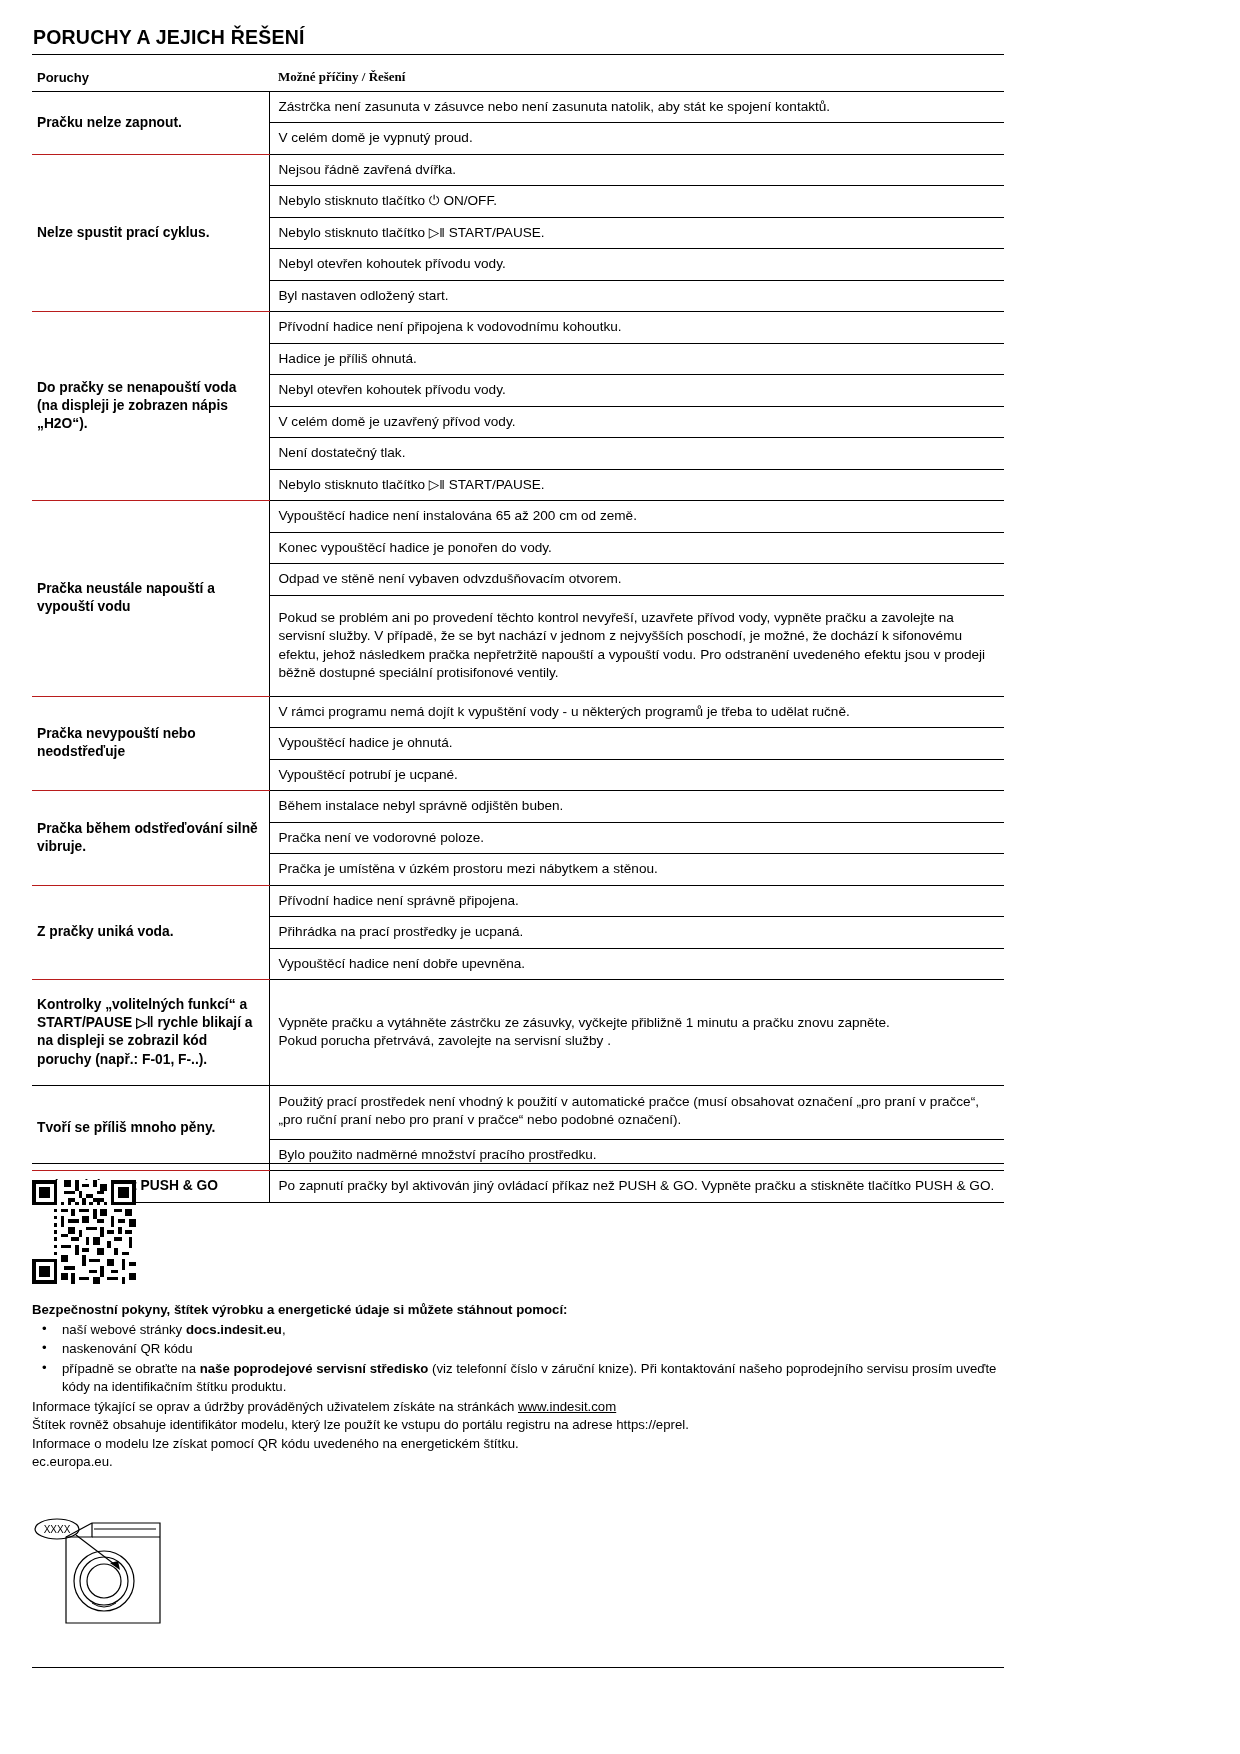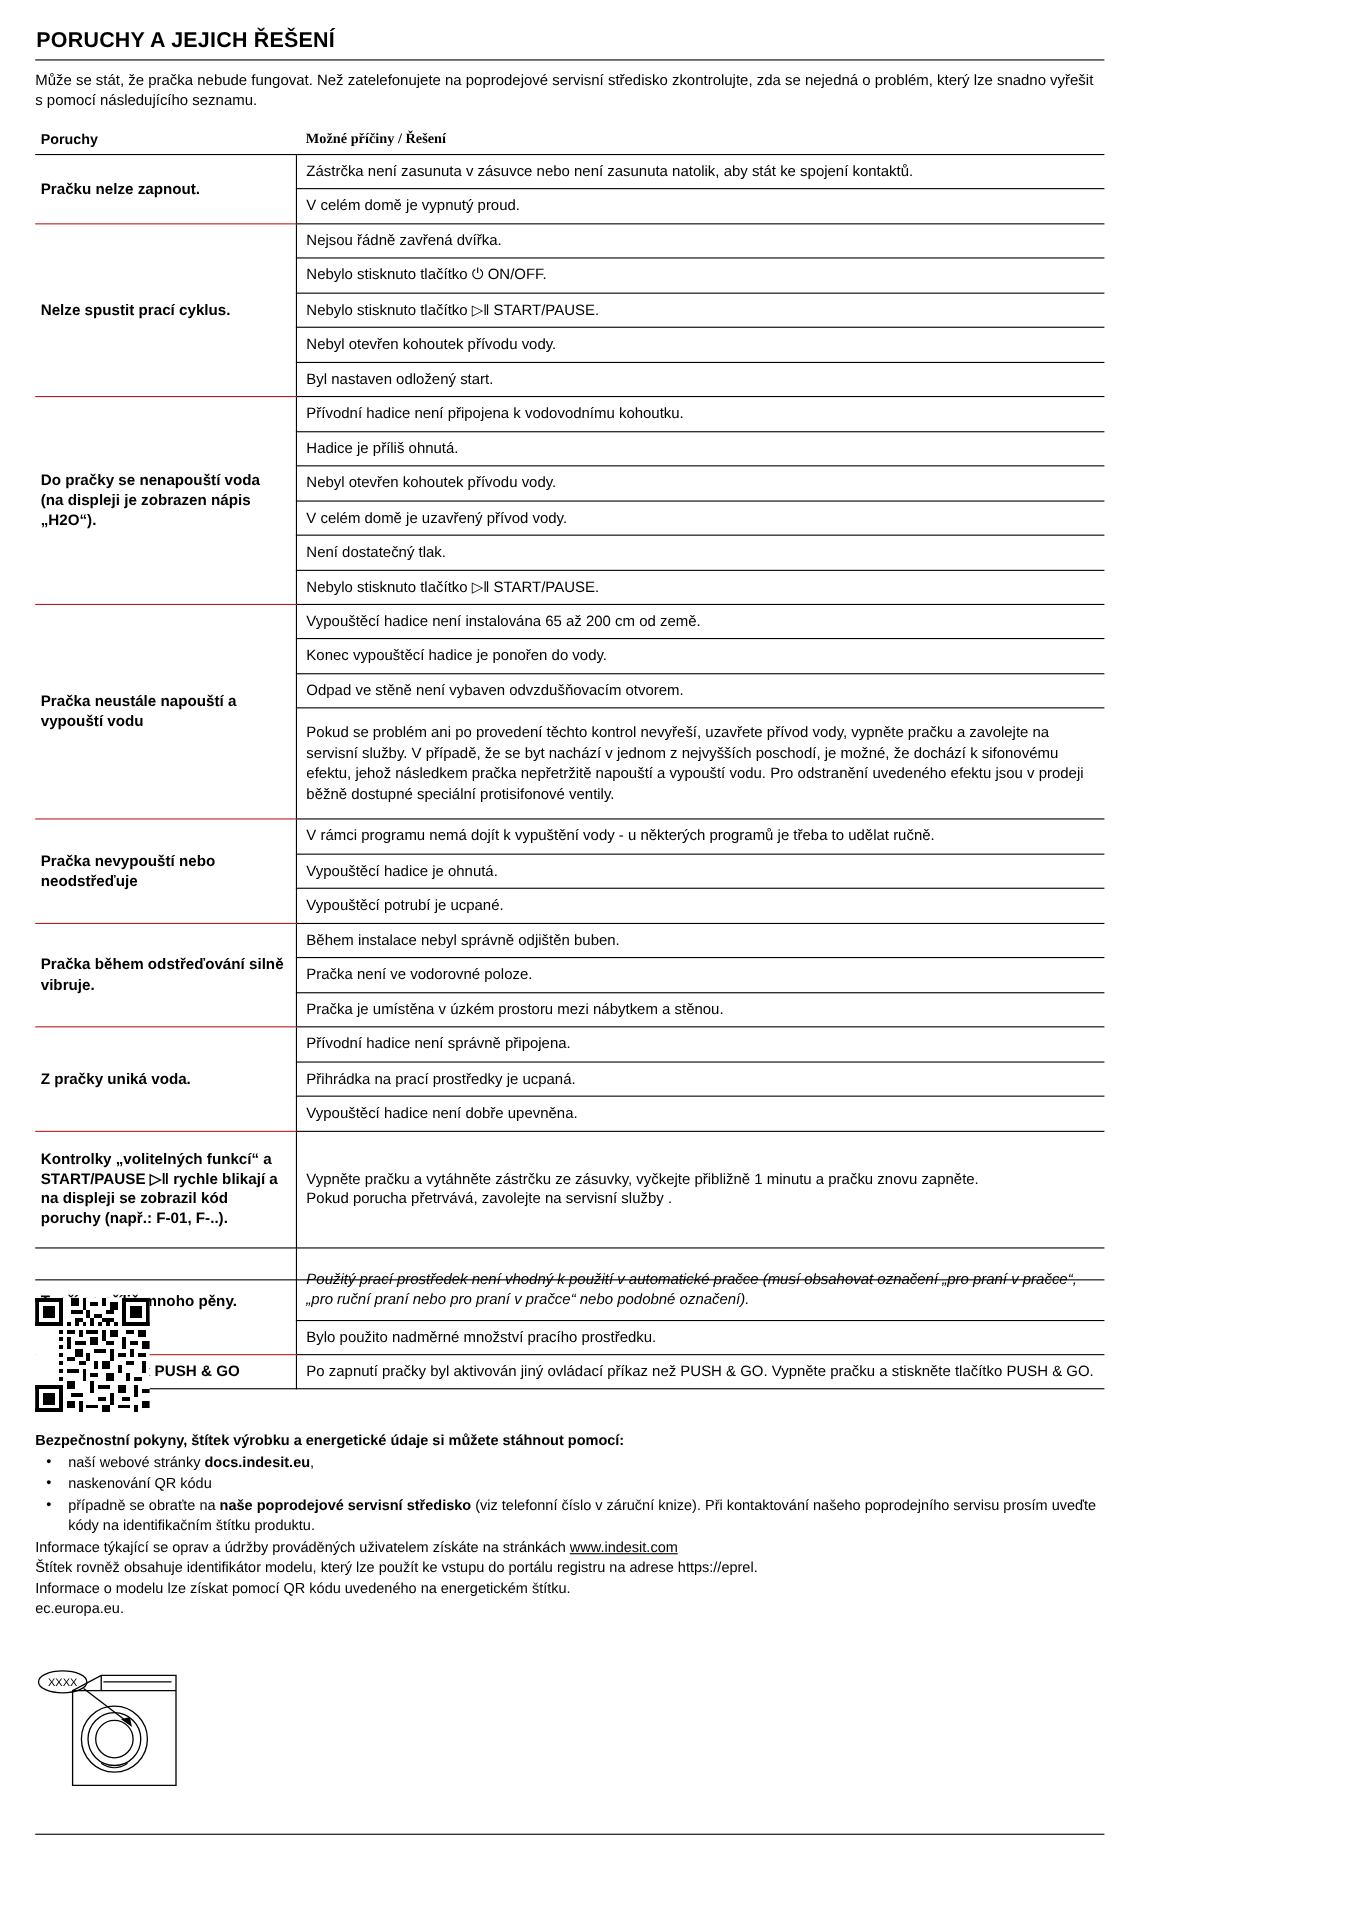--- a/index.html
+++ b/index.html
@@ -148,21 +148,20 @@
     margin-top: 4px;
   }
 </style>
 </head>
 <body>
 
 <div class="page">
 
   <h1 class="doc-title">PORUCHY A JEJICH ŘEŠENÍ</h1>
   <hr class="title-rule">
-  <p class="intro">Může se stát, že pračka nebude fungovat. Než zatelefonujete na poprodejové servisní středisko zkontrolujte, zda se nejedná o problém, který lze snadno vyřešit s pomocí následujícího seznamu.</p>
 
   <table class="faults">
     <colgroup>
         <col class="c1">
         <col class="c2">
       </colgroup>
     <thead>
       <tr>
         <th>Poruchy</th>
         <th class="c2h">Možné příčiny / Řešení</th>
@@ -263,21 +262,21 @@
       </tr>
 
       <tr class="group-end">
         <td class="fault" style="padding-top:16px;padding-bottom:16px;">Kontrolky „volitelných funkcí“ a START/PAUSE ▷‖ rychle blikají a na displeji se zobrazil kód poruchy (např.: F-01, F-..).</td>
         <td class="cause" style="white-space:pre-line;padding-top:16px;padding-bottom:16px;">Vypněte pračku a vytáhněte zástrčku ze zásuvky, vyčkejte přibližně 1 minutu a pračku znovu zapněte.
 Pokud porucha přetrvává, zavolejte na servisní služby .</td>
       </tr>
 
       <tr>
         <td class="fault" rowspan="2">Tvoří se příliš mnoho pěny.</td>
-        <td class="cause" style="padding-top:19px;padding-bottom:9px;font-style:italic;">Použitý prací prostředek není vhodný k použití v automatické pračce (musí obsahovat označení „pro praní v pračce“, „pro ruční praní nebo pro praní v pračce“ nebo podobné označení).</td>
+        <td class="cause" style="padding-top:7px;padding-bottom:9px;">Použitý prací prostředek není vhodný k použití v automatické pračce (musí obsahovat označení „pro praní v pračce“, „pro ruční praní nebo pro praní v pračce“ nebo podobné označení).</td>
       </tr>
       <tr class="group-end">
         <td class="cause">Bylo použito nadměrné množství pracího prostředku.</td>
       </tr>
 
       <tr class="group-end">
         <td class="fault">Nelze aktivovat PUSH &amp; GO</td>
         <td class="cause">Po zapnutí pračky byl aktivován jiný ovládací příkaz než PUSH &amp; GO. Vypněte pračku a stiskněte tlačítko PUSH &amp; GO.</td>
       </tr>
     </tbody>

